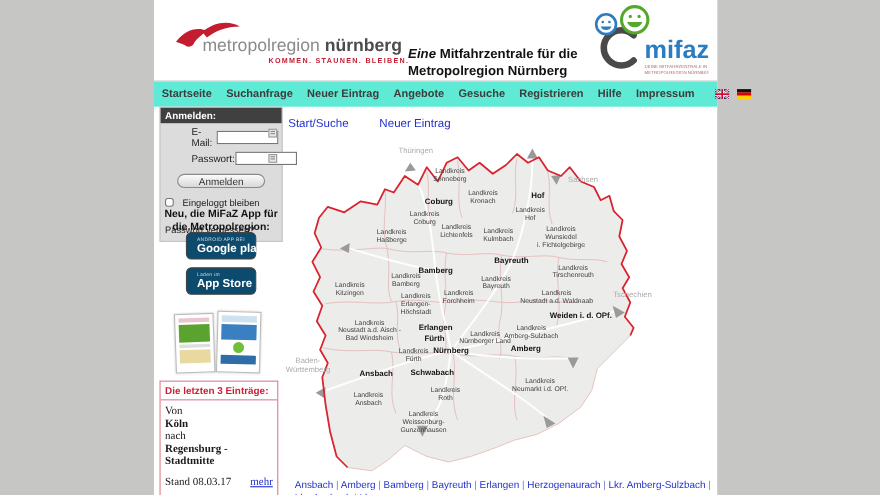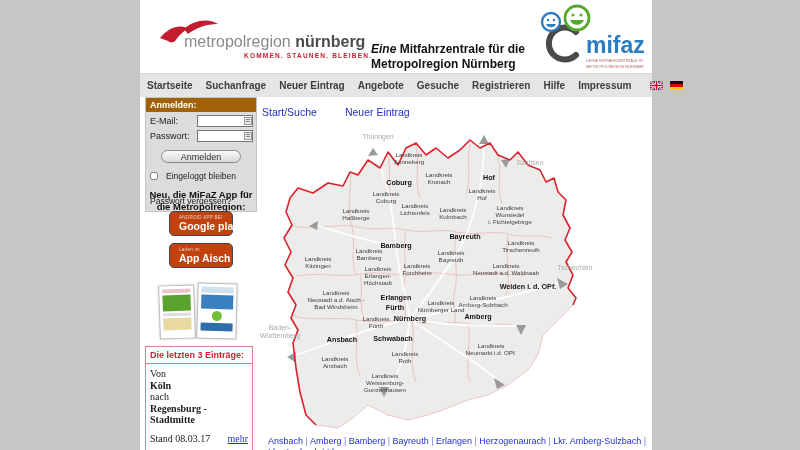--- a/index.html
+++ b/index.html
@@ -9,40 +9,40 @@
 
   
   .hdr{position:absolute;left:0;top:0;width:512px;height:73px;background:#fff;border-bottom:1px solid #d6d6d6;}
   .mrn-text{position:absolute;left:44px;top:33px;font-size:16px;color:#8a8a8a;letter-spacing:0;}
   .mrn-text b{color:#4c4c4c;}
   .mrn-tagline{position:absolute;left:104px;top:52px;font-size:6.5px;font-weight:bold;letter-spacing:1.2px;color:#c41d30;}
   .claim{position:absolute;left:231px;top:42px;font-size:12px;font-weight:bold;color:#111;line-height:15px;}
   .mifaz{position:absolute;left:396px;top:4px;width:108px;height:68px;}
 
   
-  .nav{position:absolute;left:0;top:74px;width:512px;height:23px;background:#e5e5e5;display:flex;align-items:center;padding-left:7px;box-sizing:border-box;gap:13px;}
+  .nav{position:absolute;left:0;top:74px;width:512px;height:23px;background:#5eead4;display:flex;align-items:center;padding-left:7px;box-sizing:border-box;gap:13px;}
   .nav-link{font-size:10px;font-weight:bold;color:#3d3d3d;cursor:pointer;white-space:nowrap;}
   .flags{display:flex;gap:7px;margin-left:6px;align-items:center;}
 
   
   .sidebar{position:absolute;left:5px;top:97px;width:113px;}
   .login{position:absolute;left:0;top:0;width:112px;background:#dcdcdc;border:1px solid #c4c4c4;box-sizing:border-box;}
-  .login-h{background:#a16207;color:#fff;font-size:9px;font-weight:bold;padding:2px 4px;height:10px;}
+  .login-h{background:#404040;color:#fff;font-size:9px;font-weight:bold;padding:2px 4px;height:10px;}
   .login-row{display:flex;align-items:center;margin:3px 3px 0 4px;position:relative;}
-  .login-row label{font-size:9px;color:#222;width:60px;}
+  .login-row label{font-size:9px;color:#222;width:60px;margin-left:24px;}
   .login-row input{width:52px;height:10px;border:1px solid #777;font-size:8px;padding:0 1px;background:#fff;}
   .fill-ic{position:absolute;right:1px;top:2px;width:8px;height:8px;background:#e8e8e8;border:1px solid #999;box-sizing:border-box;}
   .fill-ic::before{content:"";display:block;margin:1px;height:1px;background:#888;}
   .fill-ic::after{content:"";display:block;margin:1px;height:1px;background:#888;}
   .login-btn{display:block;margin:8px auto 0 auto;width:80px;height:13px;border:1px solid #8a8a8a;border-radius:7px;background:linear-gradient(#fbfbfb,#d8d8d8);font-size:9px;color:#333;font-family:"Liberation Sans",sans-serif;line-height:10px;}
   .chk-row{display:flex;align-items:center;gap:8px;margin:8px 0 0 4px;font-size:8.5px;color:#222;}
   .chk-row input{width:8px;height:8px;margin:0;}
   .forgot{margin:15px 0 5px 4px;font-size:8.5px;color:#222;cursor:pointer;}
   .app-promo{position:absolute;left:0;top:92px;width:112px;text-align:center;font-size:9.5px;font-weight:bold;color:#111;line-height:12px;}
-  .badge{position:absolute;left:24px;width:64px;height:25px;background:#c2410c;border-radius:5px;border:1px solid #444;color:#fff;display:flex;align-items:center;padding:0 5px;box-sizing:border-box;gap:4px;}
+  .badge{position:absolute;left:24px;width:64px;height:25px;background:#0c4a6e;border-radius:5px;border:1px solid #444;color:#fff;display:flex;align-items:center;padding:0 5px;box-sizing:border-box;gap:4px;}
   .badge .txt{display:flex;flex-direction:column;line-height:1;}
   .badge .t1{font-size:4.5px;letter-spacing:.3px;color:#ddd;}
   .badge .t2{font-size:10.5px;font-weight:bold;margin-top:1px;white-space:nowrap;}
   .flyers{position:absolute;left:12px;top:186px;width:90px;height:56px;}
   .flyer{position:absolute;background:#fff;border:1px solid #bbb;box-shadow:0 0 2px rgba(0,0,0,.25);}
   .latest{position:absolute;left:0;top:249px;width:108px;border:1px solid #dd7d8d;background:#fff;box-sizing:border-box;}
   .latest-h{color:#cc1f33;font-size:9px;font-weight:bold;padding:3px 4px;border-bottom:1px solid #dd7d8d;}
   .latest-body{padding:4px 4px 0 4px;font-size:10px;color:#1a1a1a;line-height:11.5px;font-family:Liberation Serif, serif;}
   .entry{margin-bottom:9px;}
   .stand-row{display:flex;justify-content:space-between;margin-top:7px;}
@@ -164,21 +164,21 @@
 
     <div class="badge" style="top:146px">
       <svg width="11" height="13" viewBox="0 0 11 13">
         <circle cx="4.2" cy="8" r="3.4" fill="#fff"></circle>
             <circle cx="7" cy="8" r="3.4" fill="#fff"></circle>
         <rect x="4.8" y="1.6" width="1.6" height="3" rx="0.8" fill="#fff" transform="rotate(12 5.6 3)"></rect>
         <circle cx="9.4" cy="6" r="1.6" fill="#000"></circle>
       </svg>
       <span class="txt">
             <span class="t1">Laden im</span>
-            <span class="t2">App Aisch</span>
+            <span class="t2">App Store</span>
           </span>
     </div>
 
     <div class="flyers">
       <div class="flyer" style="left:2px;top:2px;width:34px;height:52px;transform:rotate(-2deg)">
         <div style="height:4px;margin:3px 3px 0;background:#e8c6cc"></div>
         <div style="height:16px;margin:2px 3px 0;background:#5aa32e"></div>
         <div style="height:3px;margin:2px 3px 0;background:#dedede"></div>
         <div style="height:12px;margin:2px 3px 0;background:#e8d9a0"></div>
       </div>

